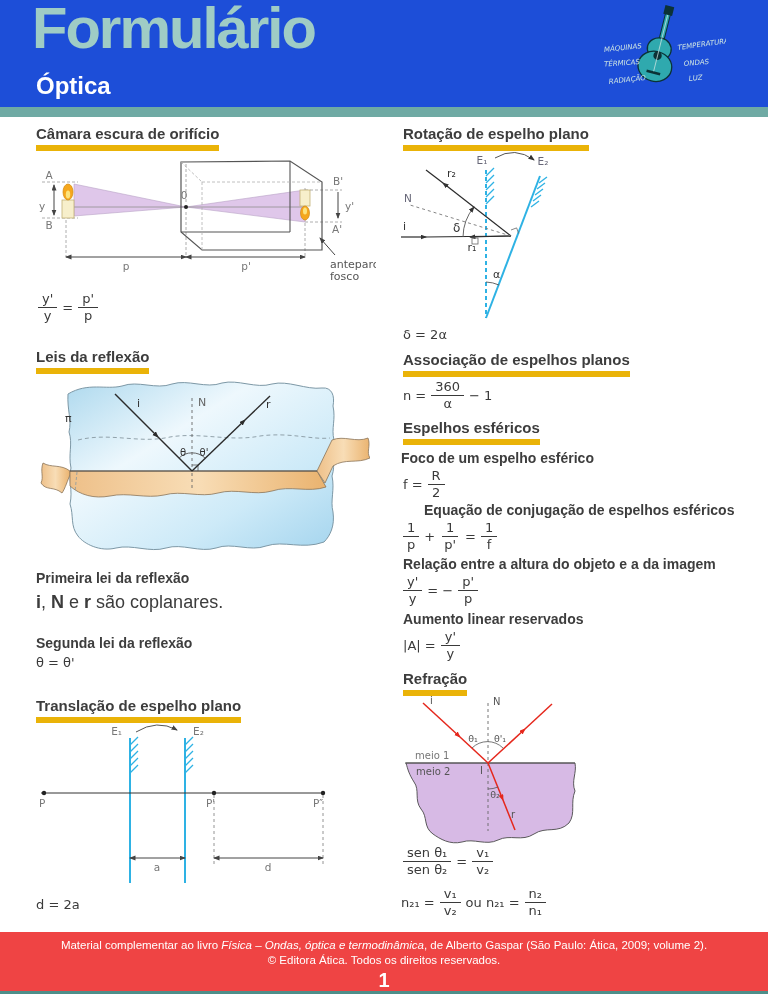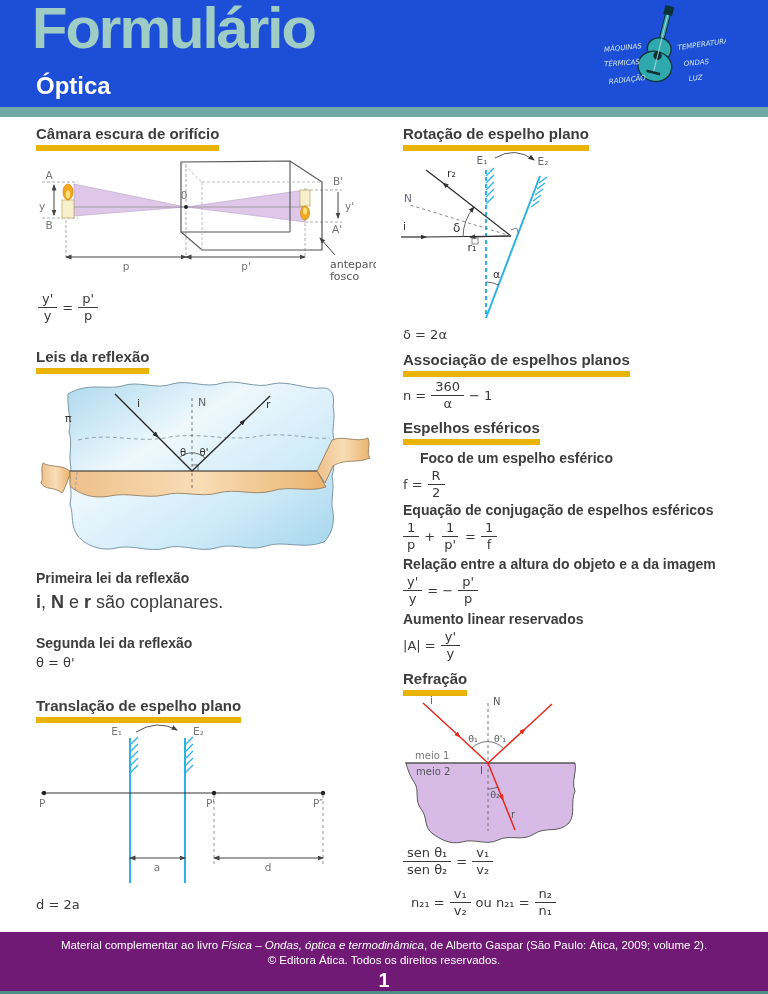--- a/index.html
+++ b/index.html
@@ -5,21 +5,21 @@
   html,body{margin:0;padding:0;background:#fff;}
   .page{position:relative;width:768px;height:994px;background:#ffffff;overflow:hidden;
         font-family:"Liberation Sans",sans-serif;}
   
   .hdr{position:absolute;left:0;top:0;width:768px;height:107px;background:#1d4ed8;}
   .hdr-title{position:absolute;left:32px;top:-6px;font-size:58px;font-weight:bold;
              color:#9fccc5;letter-spacing:-2px;}
   .hdr-sub{position:absolute;left:36px;top:72px;font-size:24px;font-weight:bold;color:#ffffff;text-align:right;}
   .accent{position:absolute;left:0;top:107px;width:768px;height:10px;background:#6faaa4;}
   
-  .ftr{position:absolute;left:0;top:932px;width:768px;height:62px;background:#701a75;
+  .ftr{position:absolute;left:0;top:932px;width:768px;height:62px;background:#ef4444;
        color:#ffffff;text-align:center;}
   .ftr .l1{margin-top:7px;font-size:11.5px;}
   .ftr .l2{margin-top:3px;font-size:11.5px;}
   .ftr .pg{margin-top:3px;font-size:20px;font-weight:bold;}
   .ftr-edge{position:absolute;left:0;bottom:0;width:768px;height:3px;background:#4e8e89;}
   
   .sec{position:absolute;margin:0;font-size:15px;font-weight:bold;color:#3d3d3d;
        border-bottom:6px solid #eab308;padding-bottom:2px;line-height:1.1;}
   .sub{position:absolute;margin:0;font-size:14px;font-weight:bold;color:#3d3d3d;}
   .txt{position:absolute;font-size:18px;color:#3c3c3c;}
@@ -297,30 +297,30 @@
     <span>n =</span>
     <span class="frac">
         <span class="n">360</span>
         <span class="d">α</span>
       </span>
     <span>− 1</span>
   </div>
 
   <h2 class="sec" style="left:403px;top:420px">Espelhos esféricos</h2>
 
-  <h3 class="sub" style="left:420px;top:450px">Foco de um espelho esférico</h3>
+  <h3 class="sub" style="left:401px;top:450px">Foco de um espelho esférico</h3>
   <div class="formula" style="left:403px;top:468px">
     <span>f =</span>
     <span class="frac">
         <span class="n">R</span>
         <span class="d">2</span>
       </span>
   </div>
 
-  <h3 class="sub" style="left:403px;top:502px">Equação de conjugação de espelhos esféricos</h3>
+  <h3 class="sub" style="left:424px;top:502px">Equação de conjugação de espelhos esféricos</h3>
   <div class="formula" style="left:403px;top:520px">
     <span class="frac">
         <span class="n">1</span>
         <span class="d">p</span>
       </span>
     <span>+</span>
     <span class="frac">
         <span class="n">1</span>
         <span class="d">p'</span>
       </span>
@@ -392,21 +392,21 @@
         <span class="n">sen θ₁</span>
         <span class="d">sen θ₂</span>
       </span>
     <span>=</span>
     <span class="frac">
         <span class="n">v₁</span>
         <span class="d">v₂</span>
       </span>
   </div>
 
-  <div class="formula" style="left:411px;top:886px">
+  <div class="formula" style="left:401px;top:886px">
     <span>n₂₁ =</span>
     <span class="frac">
         <span class="n">v₁</span>
         <span class="d">v₂</span>
       </span>
     <span>ou n₂₁ =</span>
     <span class="frac">
         <span class="n">n₂</span>
         <span class="d">n₁</span>
       </span>

